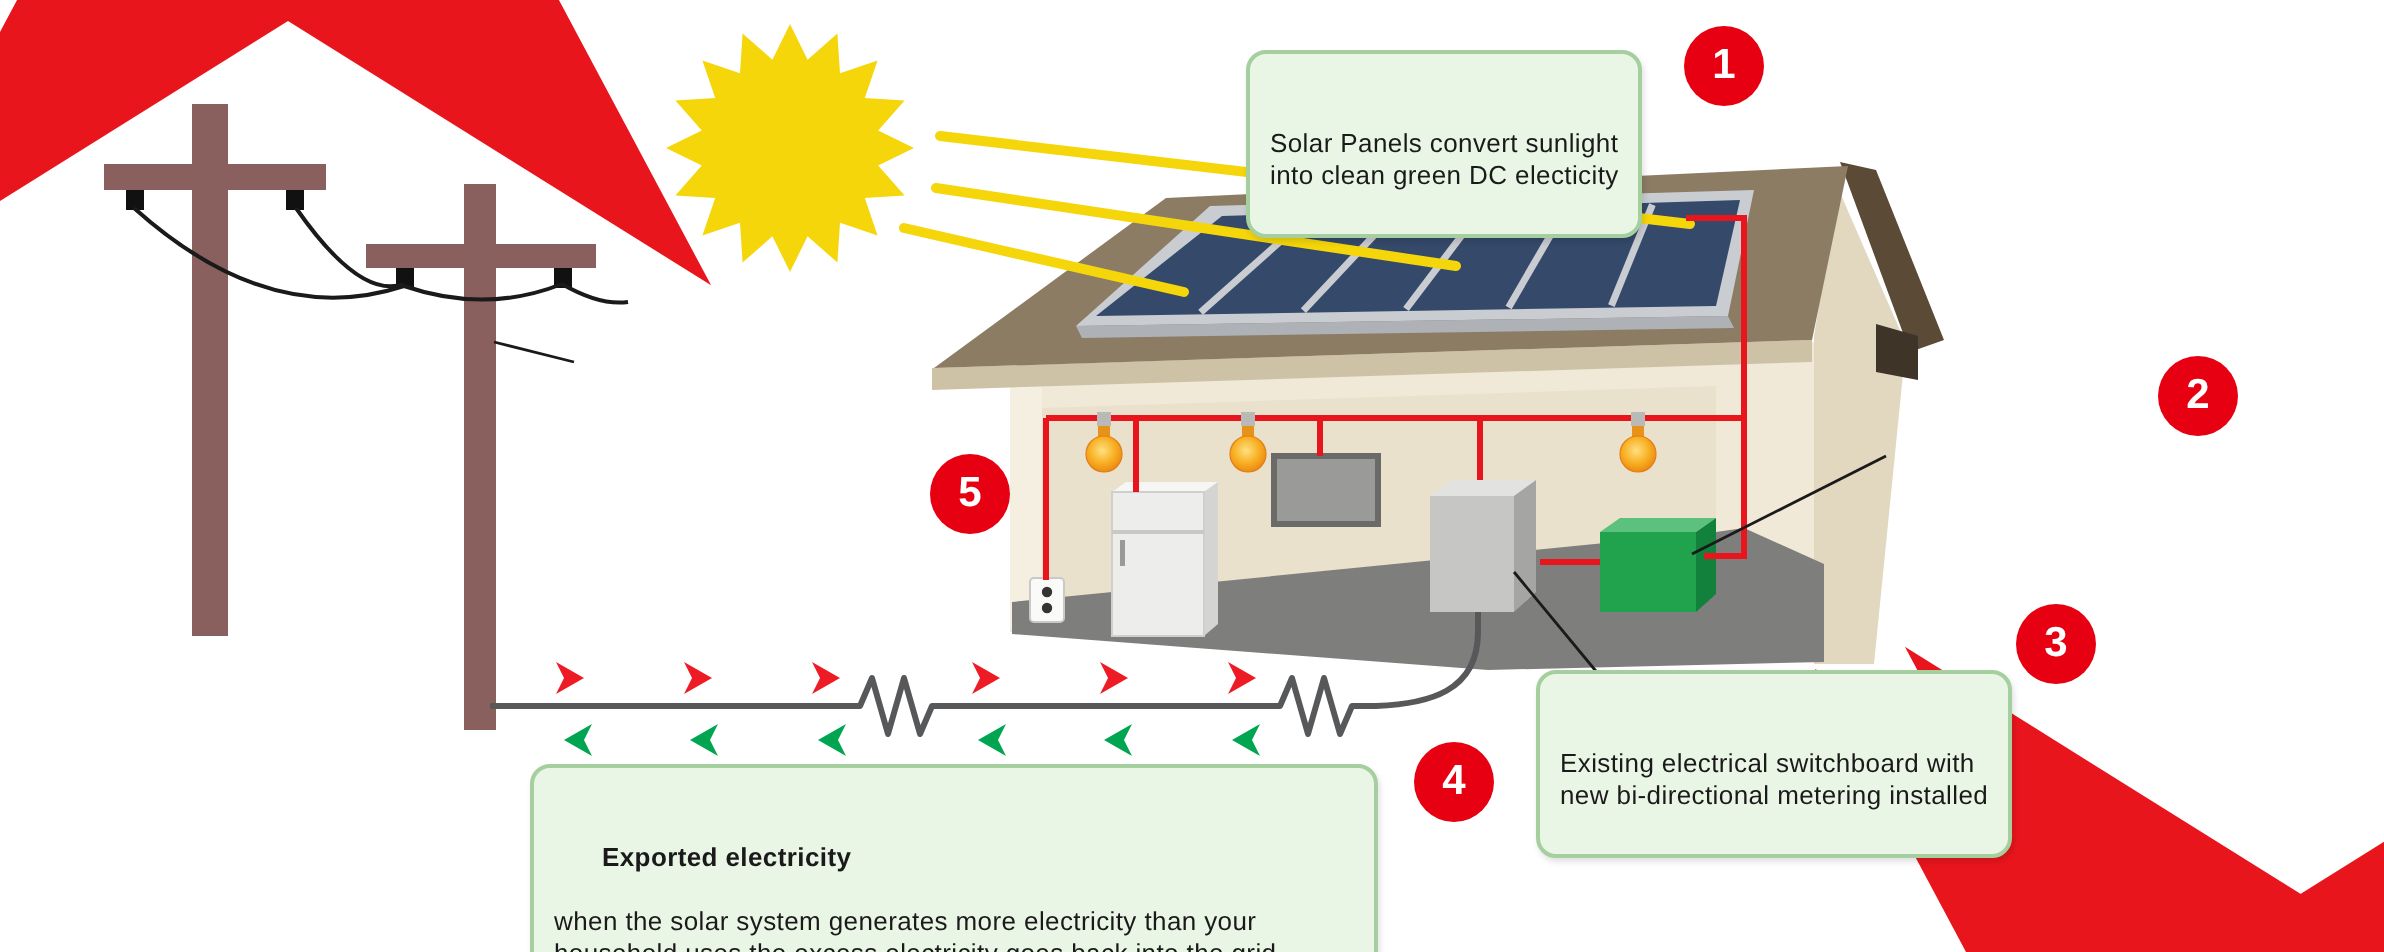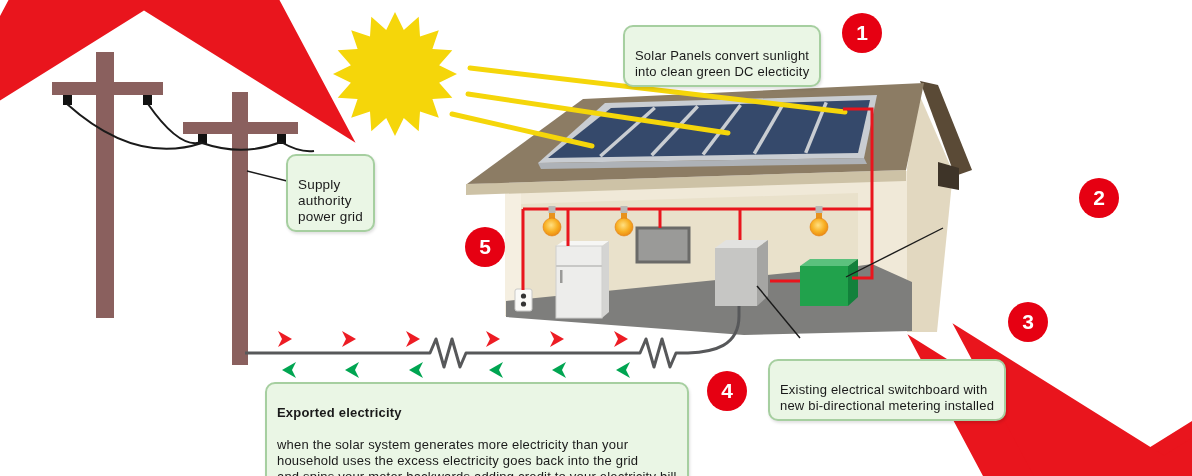--- a/index.html
+++ b/index.html
@@ -4,26 +4,26 @@
 <style>
   html,body{margin:0;padding:0;background:#fff;}
   .canvas{
     position:relative;width:1192px;height:476px;background:#fff;overflow:hidden;
     font-family:"Liberation Sans","DejaVu Sans",sans-serif;color:var(--text-dark,#1a1a1a);
   }
   .scene{position:absolute;left:0;top:0;}
   .callout{
     position:absolute;background:var(--callout-bg,#EAF6E5);
     border:2px solid var(--callout-border,#A6CFA0);
-    border-radius:10px;padding:5px 10px;
+    border-radius:10px;padding:21px 10px;
     font-size:13px;line-height:16px;letter-spacing:.2px;
     white-space:pre-line;width:max-content;
     box-shadow:1px 2px 3px rgba(0,0,0,.12);z-index:2;
   }
-  .callout .title{font-weight:bold;}
+  .callout .title{font-weight:bold;margin-left:24px;}
   .badge{
     position:absolute;width:40px;height:40px;border-radius:50%;
     background:var(--badge-red,#E60012);color:#fff;font-weight:bold;font-size:21px;
     display:flex;align-items:center;justify-content:center;z-index:3;
   }
   .wire-red{stroke:var(--wire-red,#E9151D);stroke-width:3;fill:none;}
   .arr-red{fill:var(--wire-red,#E9151D);}
   .wire-gray{stroke:var(--wire-gray,#57585A);stroke-width:3;fill:none;stroke-linejoin:round;}
   .chev-red{fill:var(--chev-red,#ED1C24);}
   .chev-green{fill:var(--chev-green,#00A551);}
@@ -188,33 +188,28 @@
       </g>
     </g>
 
     <g>
       <path class="ptr" d="M247,171 L287,181"></path>
       <path class="ptr" d="M846,277 L943,228"></path>
       <path class="ptr" d="M757,286 L800,338"></path>
     </g>
   </svg>
 
-  <div class="callout" style="left:286px;top:154px;font-size:13.5px;">
-    <span>Supply
-authority
-power grid</span>
-  </div>
 
   <div class="callout" style="left:623px;top:25px;">
     <span>Solar Panels convert sunlight
 into clean green DC electicity</span>
   </div>
 
 
-  <div class="callout" style="left:768px;top:335px;margin-top:24px;">
+  <div class="callout" style="left:768px;top:335px;">
     <span>Existing electrical switchboard with
 new bi-directional metering installed</span>
   </div>
 
   <div class="callout" style="left:265px;top:382px;">
     <div class="title">Exported electricity</div>
     <span>when the solar system generates more electricity than your
 household uses the excess electricity goes back into the grid
 and spins your meter backwards adding credit to your electricity bill</span>
   </div>

